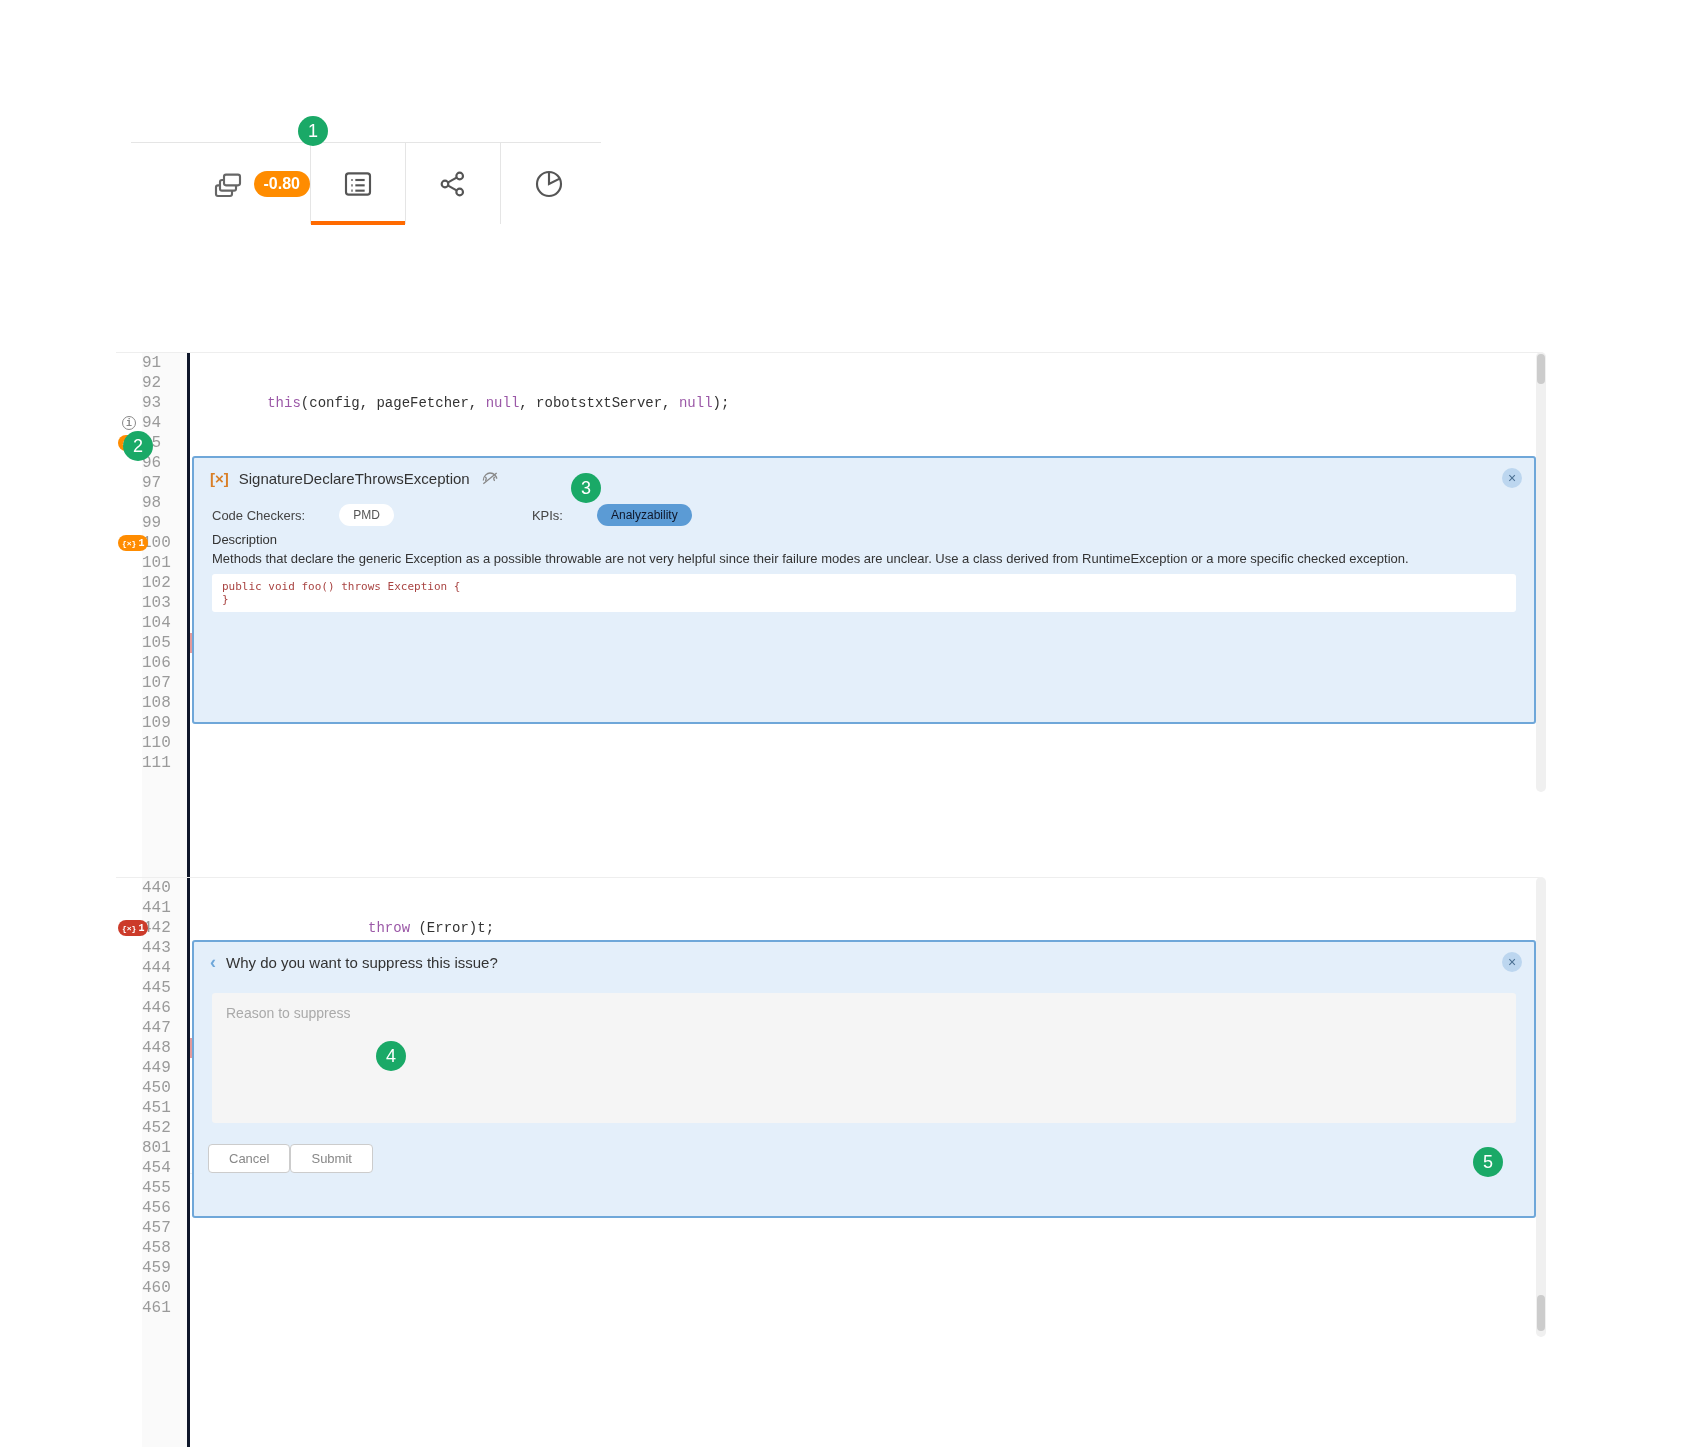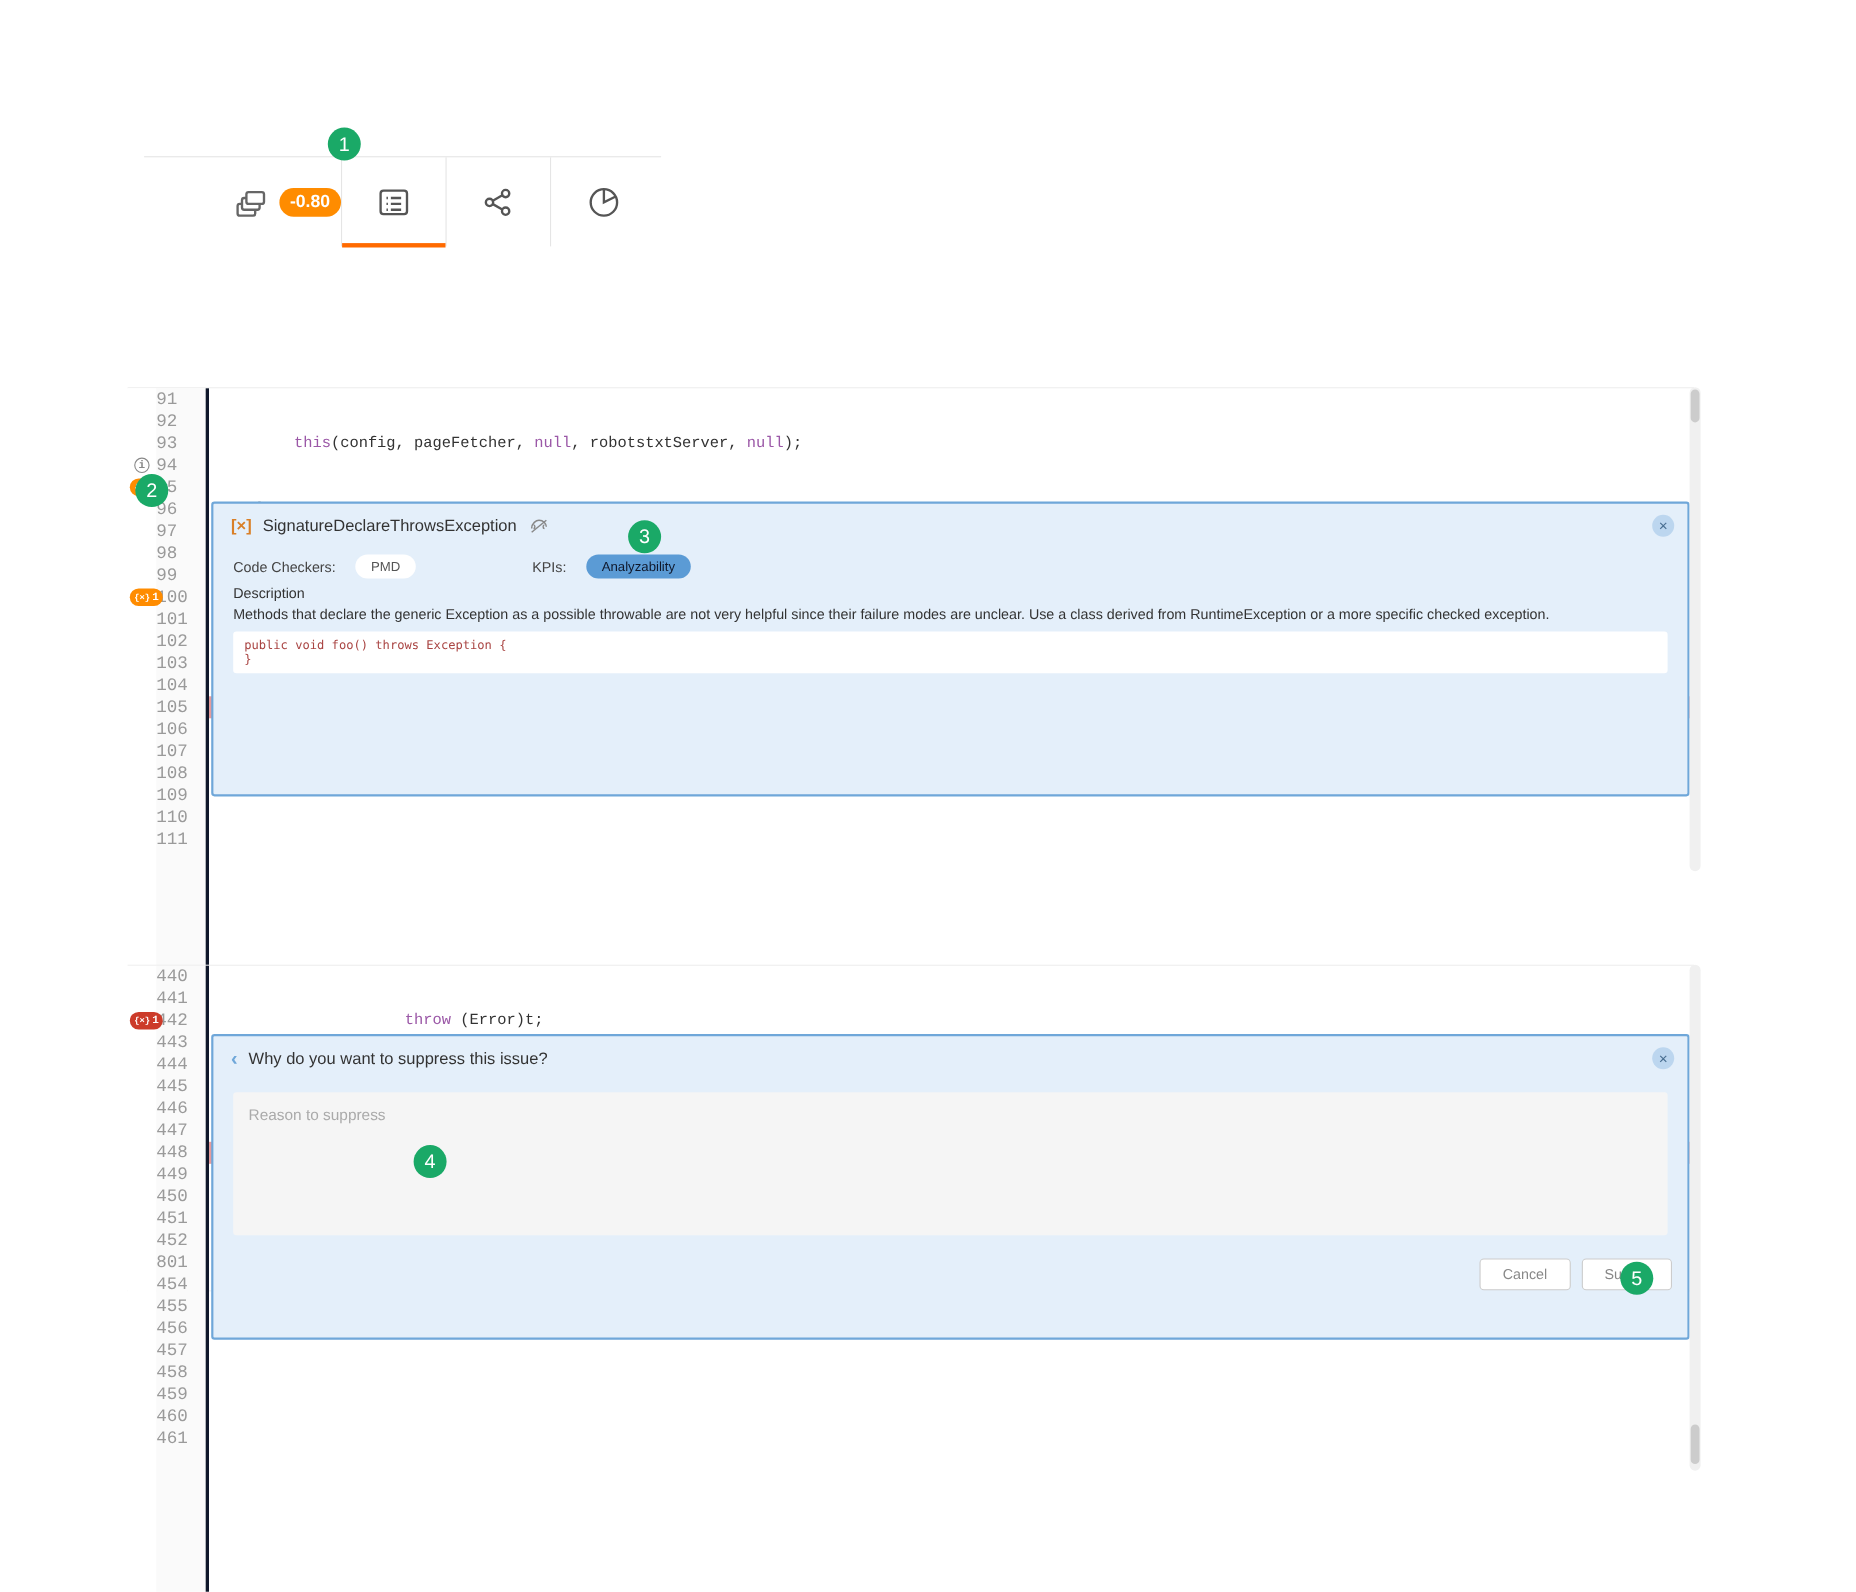--- a/index.html
+++ b/index.html
@@ -211,21 +211,21 @@
     display:flex;
     align-items:center;
     justify-content:center;
     cursor:pointer;
   }
   .panel-body {
     padding: 6px 18px 12px;
     font-family: -apple-system, BlinkMacSystemFont, "Segoe UI", Arial, sans-serif;
     font-size:13px;
   }
-  .meta-row { display:flex; align-items:center; gap:18px; margin-bottom:4px; }
+  .meta-row { display:flex; align-items:center; gap:34px; margin-bottom:4px; }
   .meta-label { color:#444; font-size:13px; }
   .chip {
     padding: 4px 14px;
     border-radius: 12px;
     font-size: 12px;
   }
   .chip.white { background:#fff; color:#555; }
   .chip.blue  { background: var(--kpi-blue); color:#0f172a; }
   .section-label { font-size:13px; color:#333; margin-top:6px; }
   .desc-text { font-size:13px; color:#333; margin:4px 0 8px; }
@@ -255,22 +255,20 @@
     resize:none;
     padding:12px 14px;
     font-size:14px;
     color:#333;
     font-family: inherit;
     border-radius:3px;
   }
   .suppress-input::placeholder { color: var(--input-placeholder); }
   .panel-footer {
     display:flex;
-    justify-content:flex-end;
-    gap:10px;
     padding:8px 14px 12px;
   }
   .btn {
     border:1px solid var(--btn-border);
     background:#fff;
     color: var(--btn-fg);
     padding:6px 20px;
     border-radius:4px;
     font-size:13px;
     cursor:pointer;

